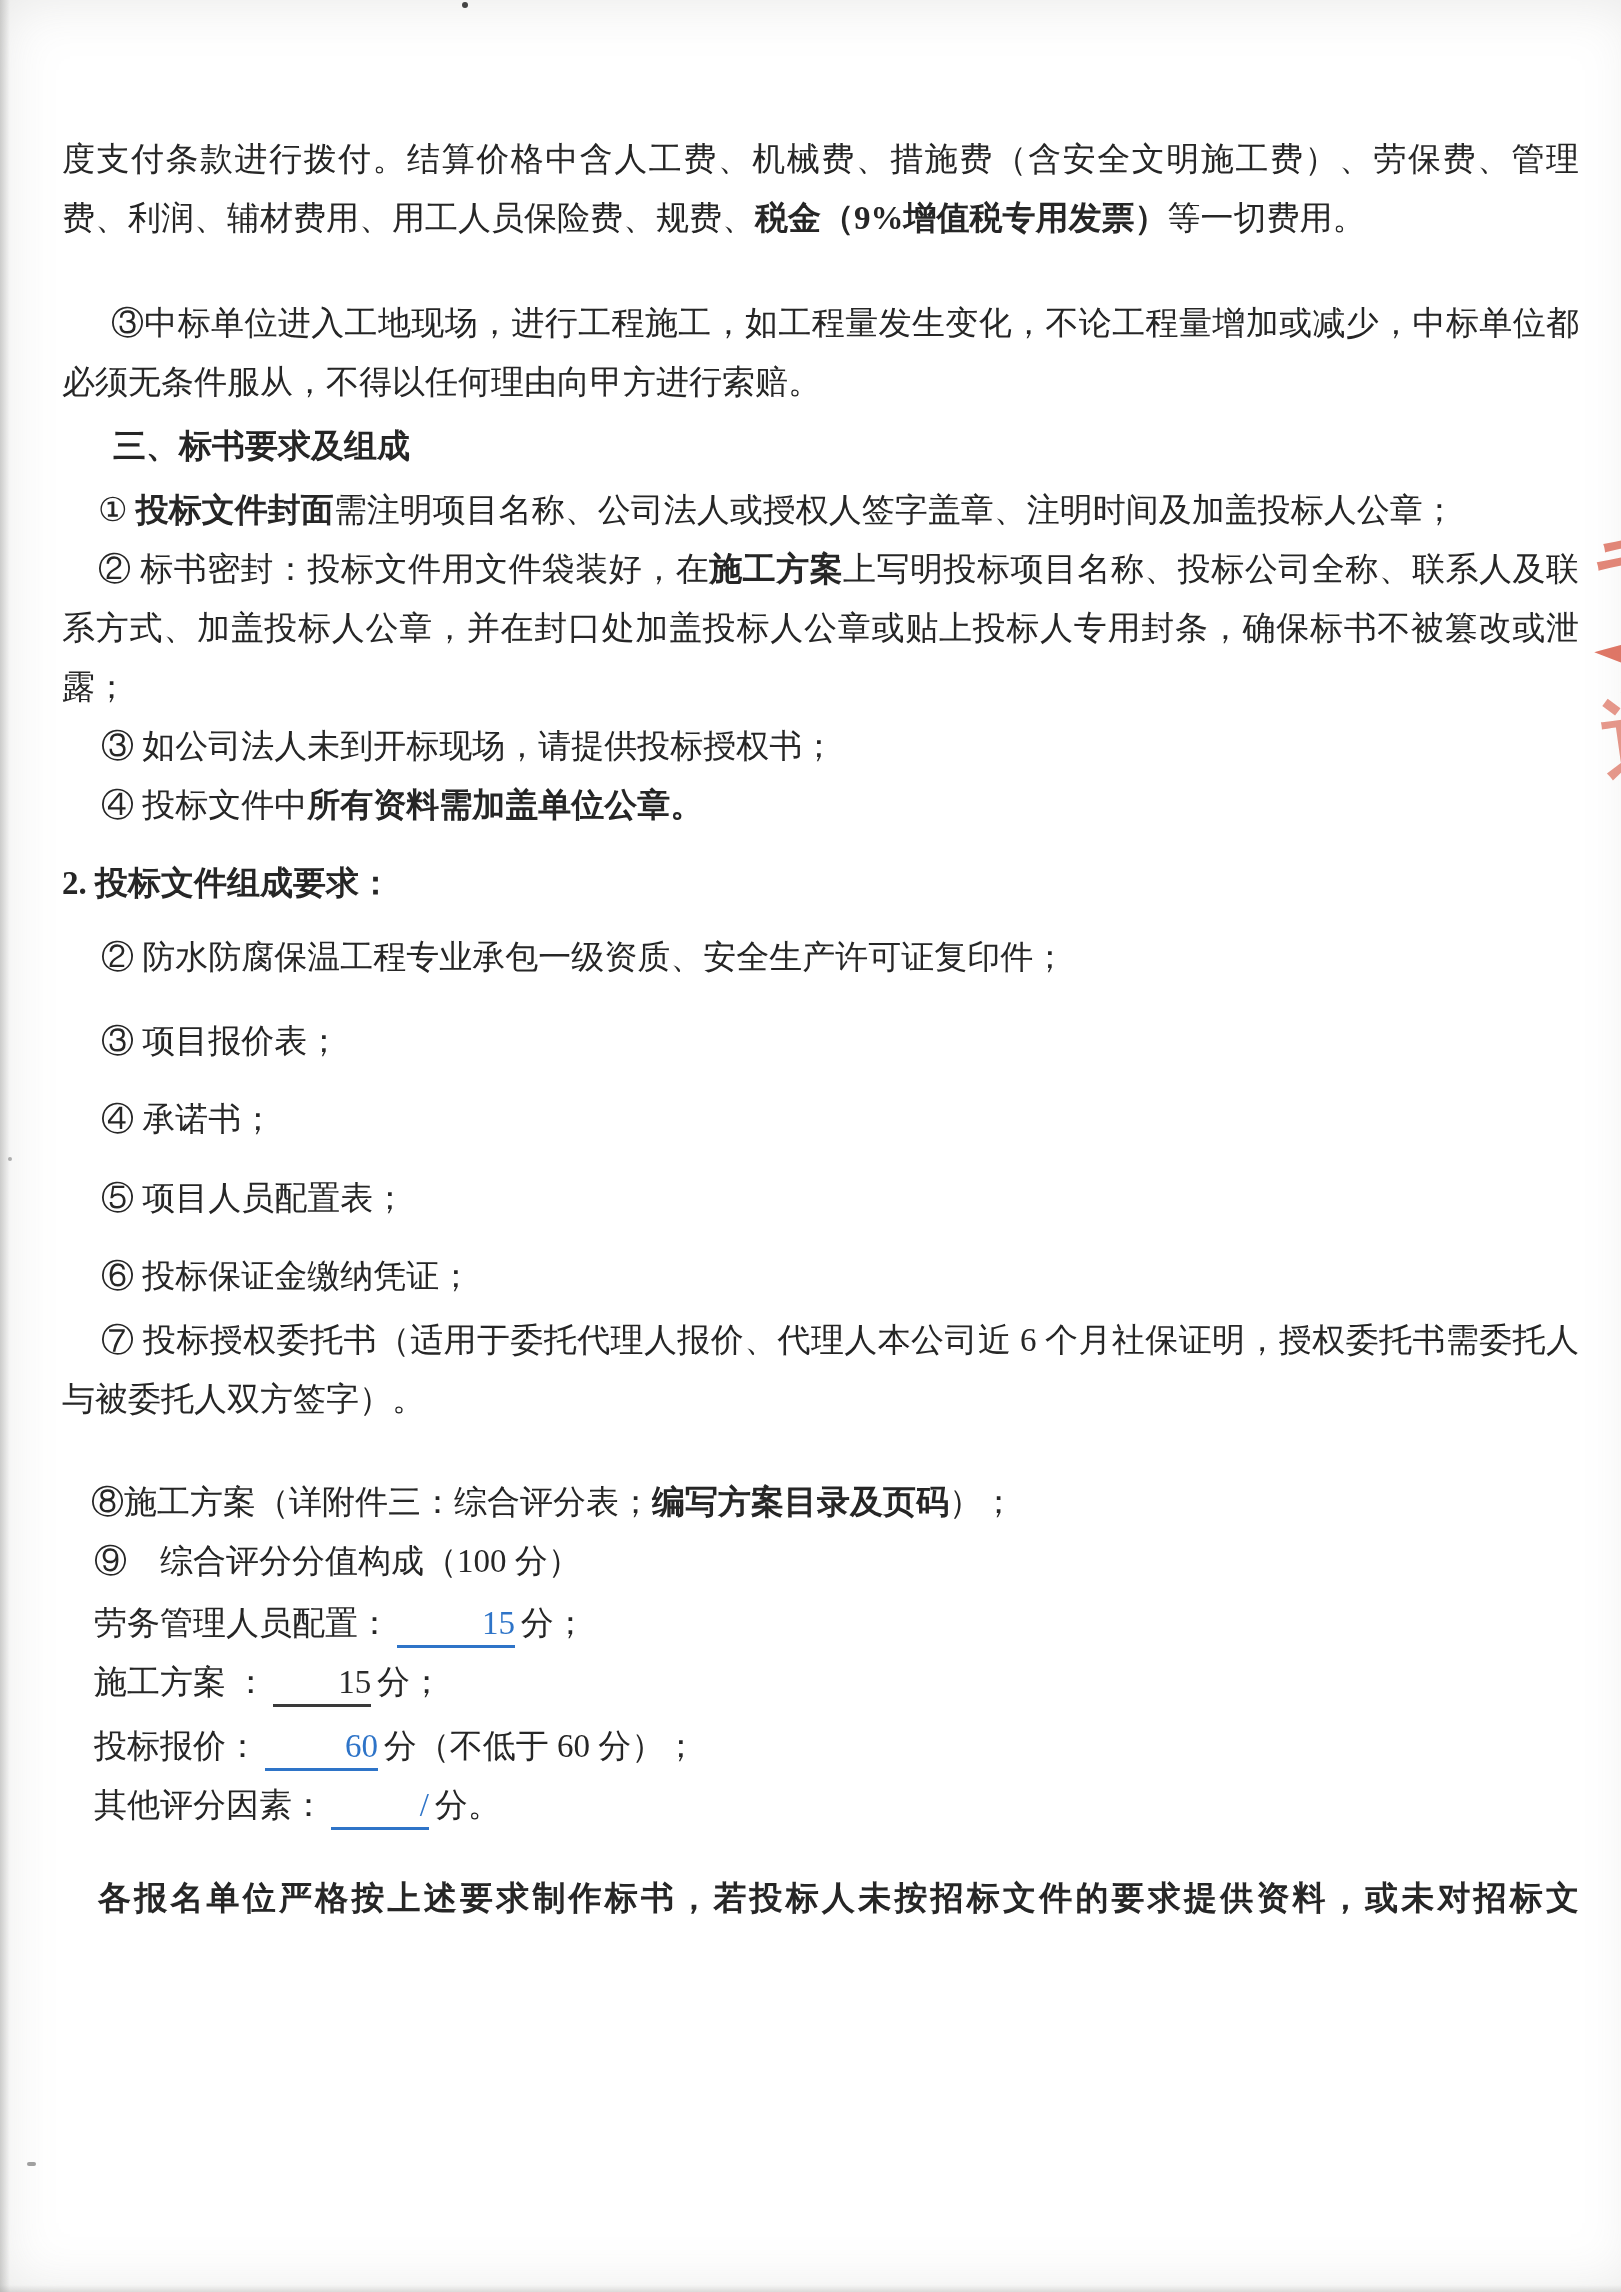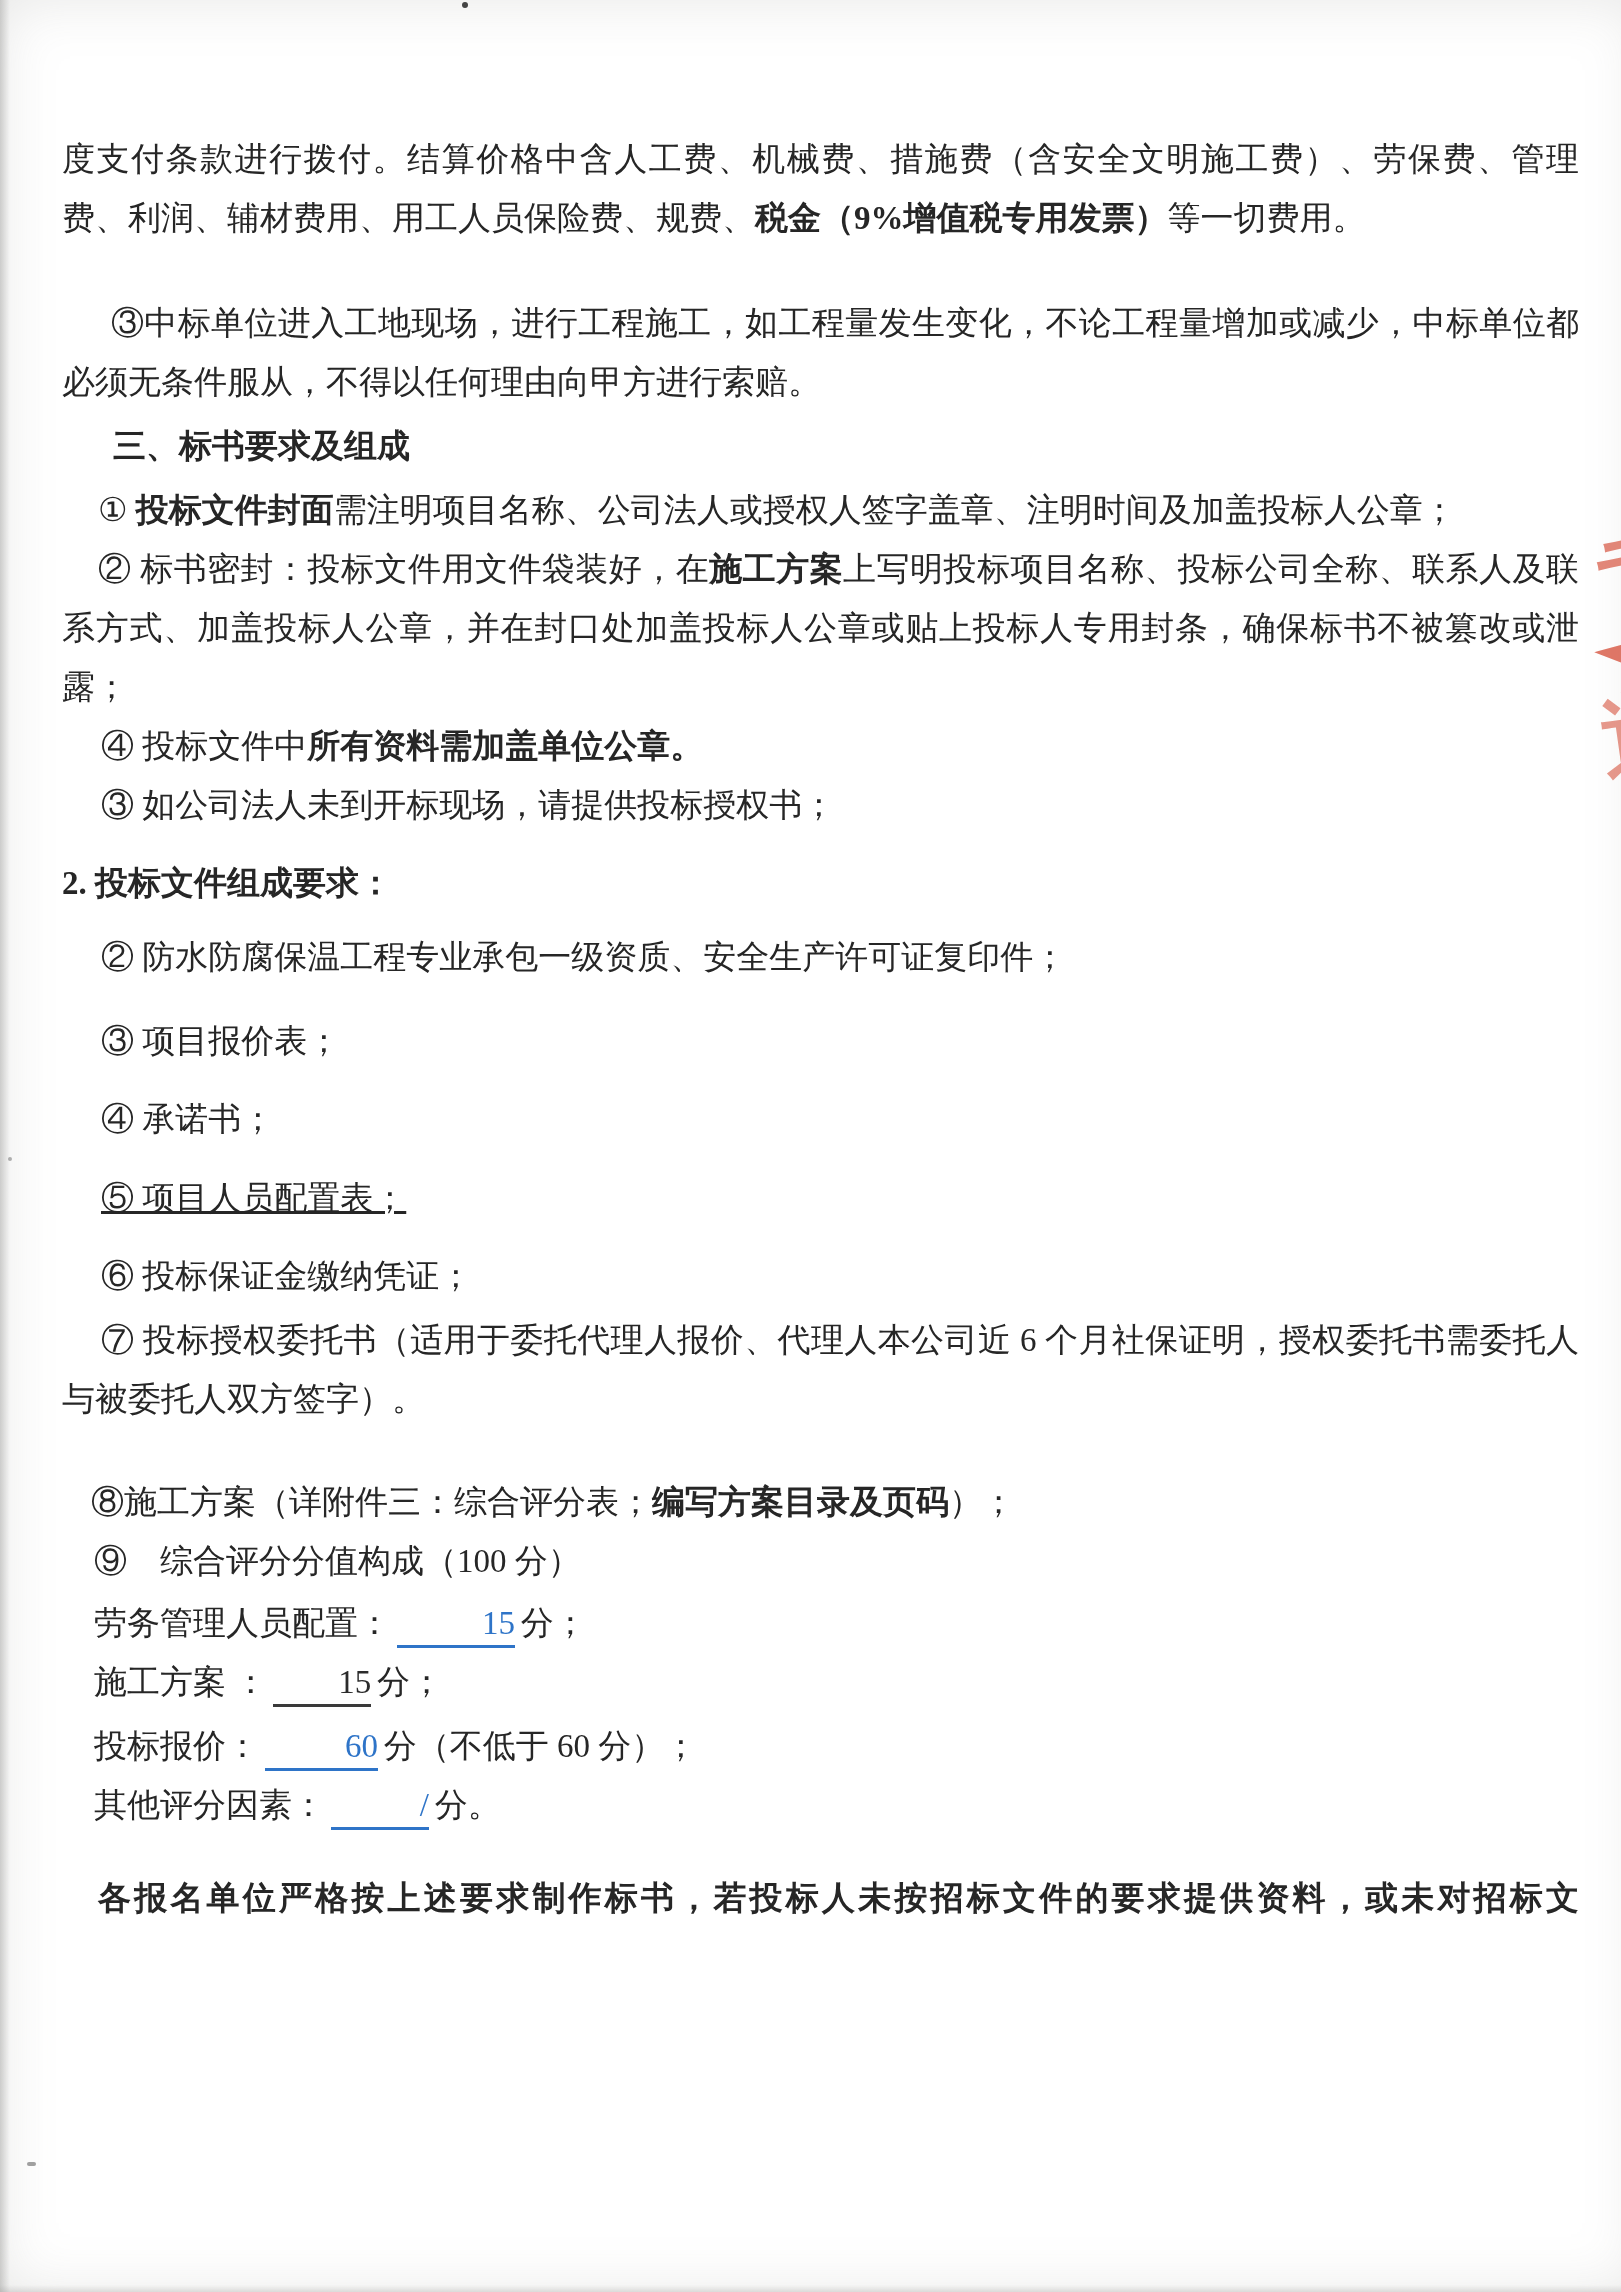--- a/index.html
+++ b/index.html
@@ -59,27 +59,27 @@
   <div class="speck s1"></div>
   <div class="speck s2"></div>
   <div class="speck s3"></div>
 
   <div class="content">
       <div class="blk" style="margin-top: 0px; text-indent: 0px;"><span>度支付条款进行拨付。结算价格中含人工费、机械费、措施费（含安全文明施工费）、劳保费、管理费、利润、辅材费用、用工人员保险费、规费、</span><span class="b">税金（9%增值税专用发票）</span><span>等一切费用。</span></div>
       <div class="blk" style="margin-top: 46px; text-indent: 49px;"><span>③中标单位进入工地现场，进行工程施工，如工程量发生变化，不论工程量增加或减少，中标单位都必须无条件服从，不得以任何理由向甲方进行索赔。</span></div>
       <div class="blk" style="margin-top: 4.9px; text-indent: 51px;"><span class="b">三、标书要求及组成</span></div>
       <div class="blk" style="margin-top: 4.9px; text-indent: 36px;"><span>① </span><span class="b">投标文件封面</span><span>需注明项目名称、公司法人或授权人签字盖章、注明时间及加盖投标人公章；</span></div>
       <div class="blk" style="margin-top: 0px; text-indent: 36px;"><span>② 标书密封：投标文件用文件袋装好，在</span><span class="b">施工方案</span><span>上写明投标项目名称、投标公司全称、联系人及联系方式、加盖投标人公章，并在封口处加盖投标人公章或贴上投标人专用封条，确保标书不被篡改或泄露；</span></div>
+      <div class="blk" style="margin-top: 0px; text-indent: 39px;"><span>③ 如公司法人未到开标现场，请提供投标授权书；</span></div>
       <div class="blk" style="margin-top: 0px; text-indent: 39px;"><span>④ 投标文件中</span><span class="b">所有资料需加盖单位公章。</span></div>
-      <div class="blk" style="margin-top: 0px; text-indent: 39px;"><span>③ 如公司法人未到开标现场，请提供投标授权书；</span></div>
       <div class="blk" style="margin-top: 19.6px; text-indent: 0px;"><span class="b">2. 投标文件组成要求：</span></div>
       <div class="blk" style="margin-top: 14.7px; text-indent: 39px;"><span>② 防水防腐保温工程专业承包一级资质、安全生产许可证复印件；</span></div>
       <div class="blk" style="margin-top: 24.5px; text-indent: 39px;"><span>③ 项目报价表；</span></div>
       <div class="blk" style="margin-top: 19.6px; text-indent: 39px;"><span>④ 承诺书；</span></div>
-      <div class="blk" style="margin-top: 19.6px; text-indent: 39px; text-decoration: underline;"><span>⑤ 项目人员配置表；</span></div>
+      <div class="blk" style="margin-top: 19.6px; text-indent: 39px;"><span>⑤ 项目人员配置表；</span></div>
       <div class="blk" style="margin-top: 19.6px; text-indent: 39px;"><span>⑥ 投标保证金缴纳凭证；</span></div>
       <div class="blk" style="margin-top: 4.9px; text-indent: 39px;"><span>⑦ 投标授权委托书（适用于委托代理人报价、代理人本公司近 6 个月社保证明，授权委托书需委托人与被委托人双方签字）。</span></div>
       <div class="blk" style="margin-top: 44px; text-indent: 29px;"><span>⑧施工方案（详附件三：综合评分表；</span><span class="b">编写方案目录及页码</span><span>）；</span></div>
       <div class="blk" style="margin-top: 0px; text-indent: 32px;"><span>⑨　综合评分分值构成（100 分）</span></div>
       <div class="blk" style="margin-top: 2.9px; text-indent: 32px;"><span>劳务管理人员配置：</span><span class="score-blank blue" style="width: 118px;">15</span><span>分；</span></div>
       <div class="blk" style="margin-top: 0px; text-indent: 32px;"><span>施工方案 ：</span><span class="score-blank ink" style="width: 98px;">15</span><span>分；</span></div>
       <div class="blk" style="margin-top: 4.9px; text-indent: 32px;"><span>投标报价：</span><span class="score-blank blue" style="width: 113px;">60</span><span>分（不低于 60 分）；</span></div>
       <div class="blk" style="margin-top: 0px; text-indent: 32px;"><span>其他评分因素：</span><span class="score-blank blue" style="width: 98px;">/</span><span>分。</span></div>
       <div class="blk fill" style="margin-top: 34px; text-indent: 36px;"><span class="b">各报名单位严格按上述要求制作标书，若投标人未按招标文件的要求提供资料，或未对招标文</span></div>
     </div>

